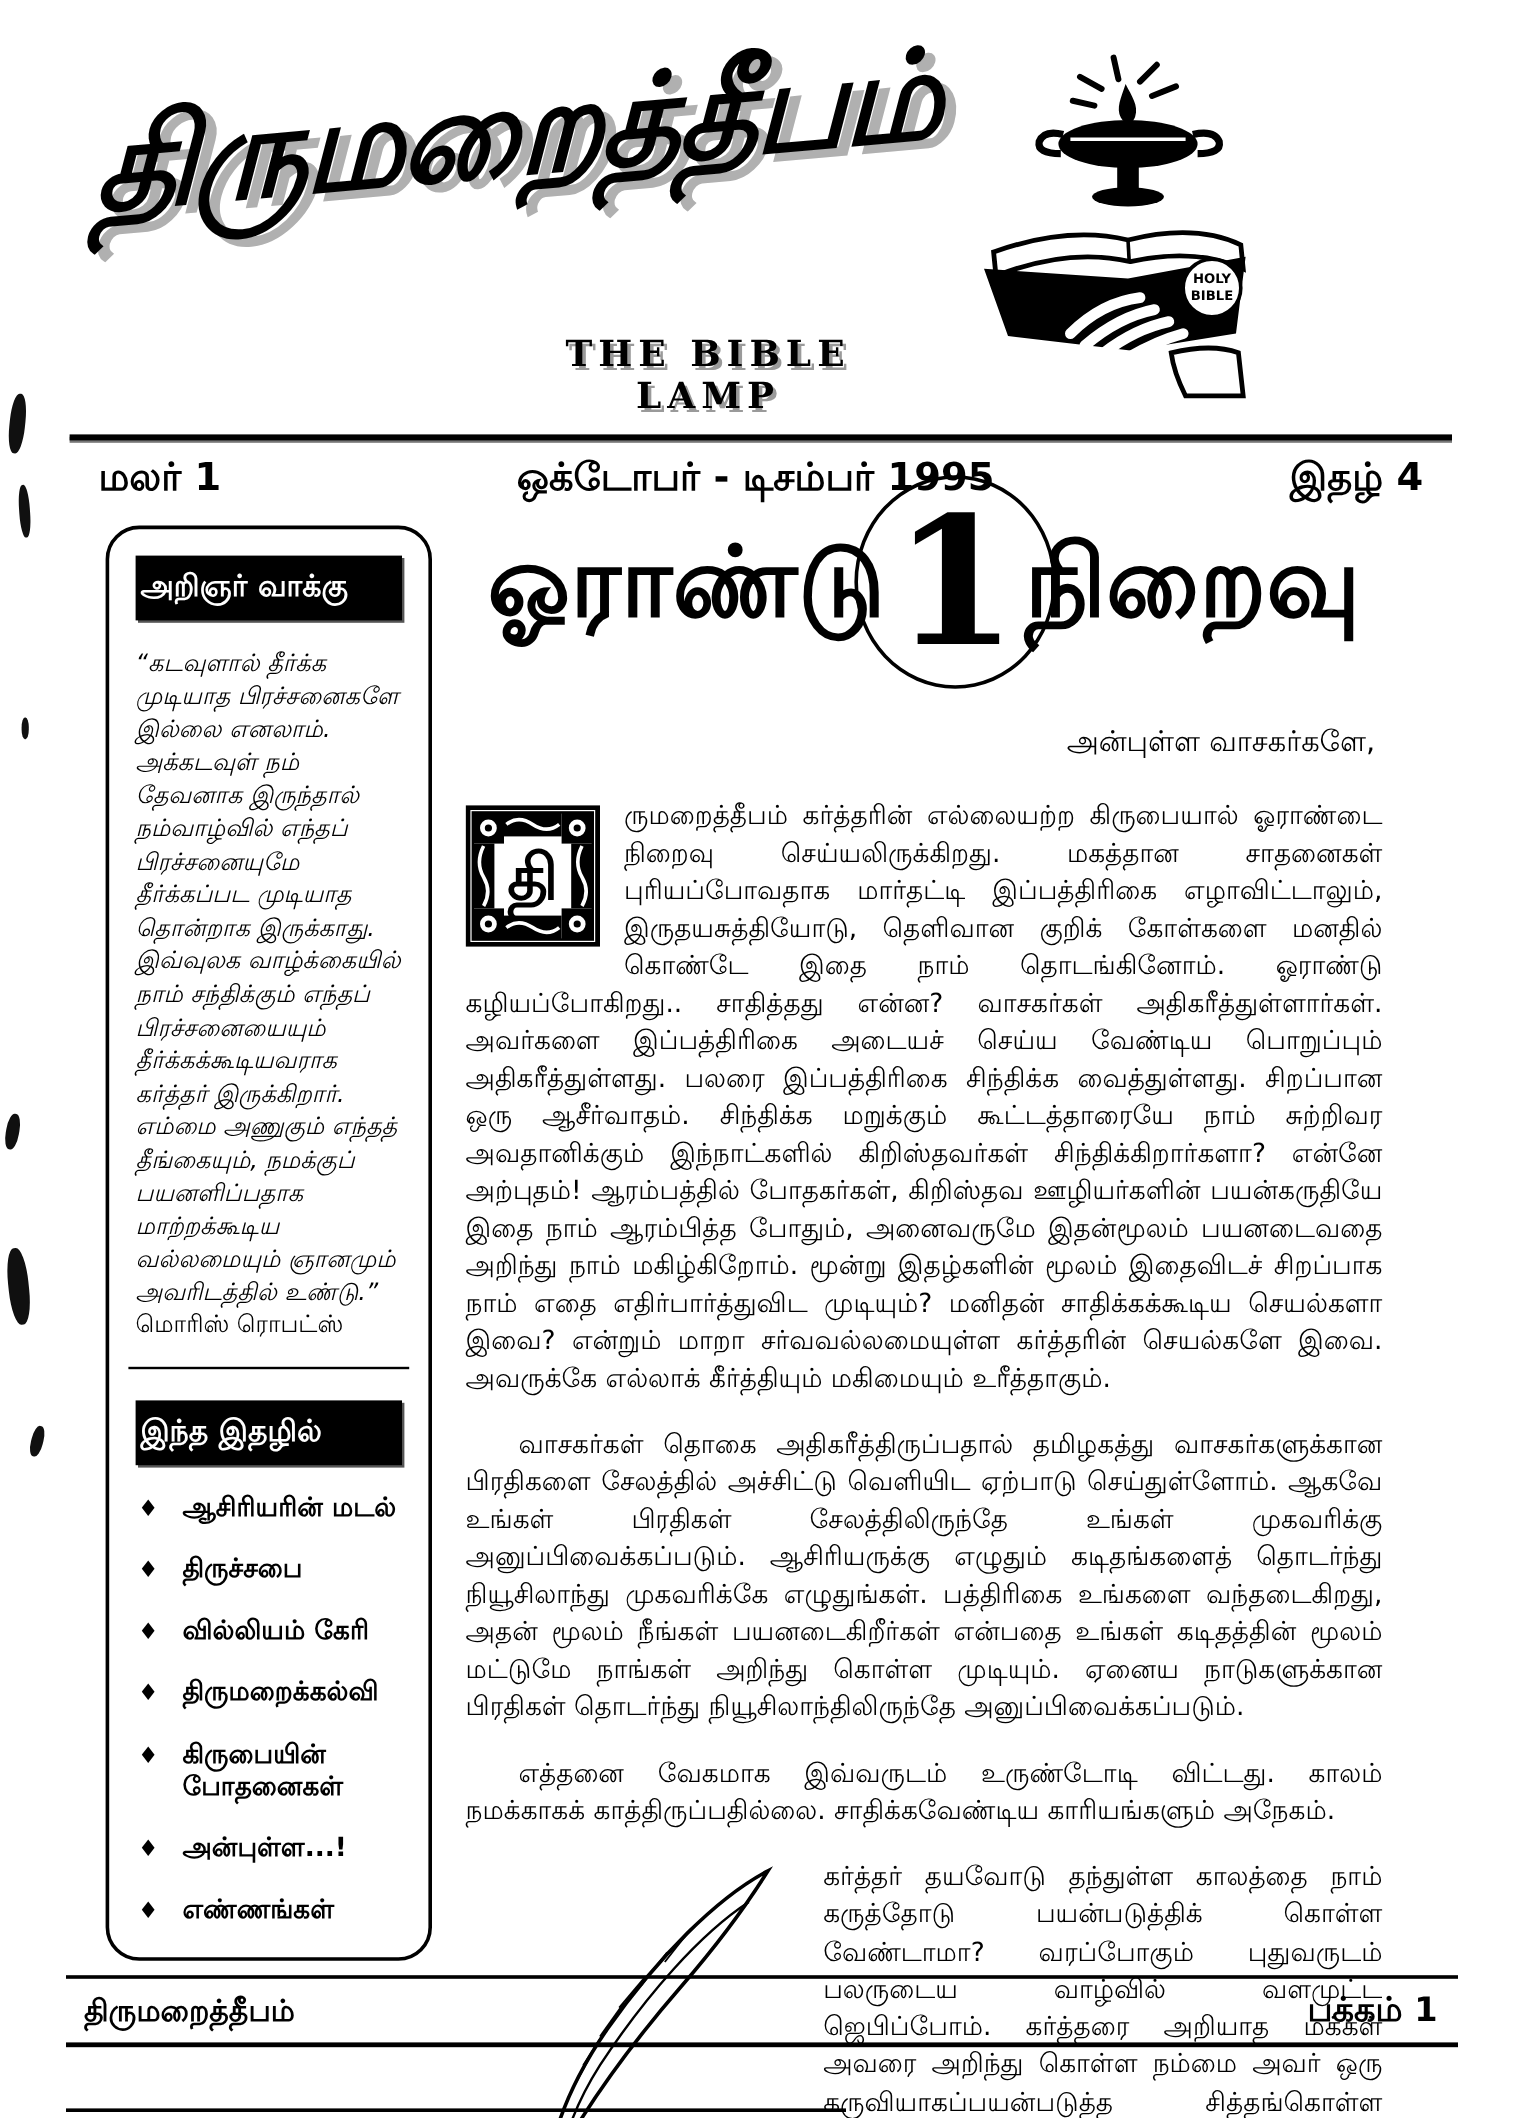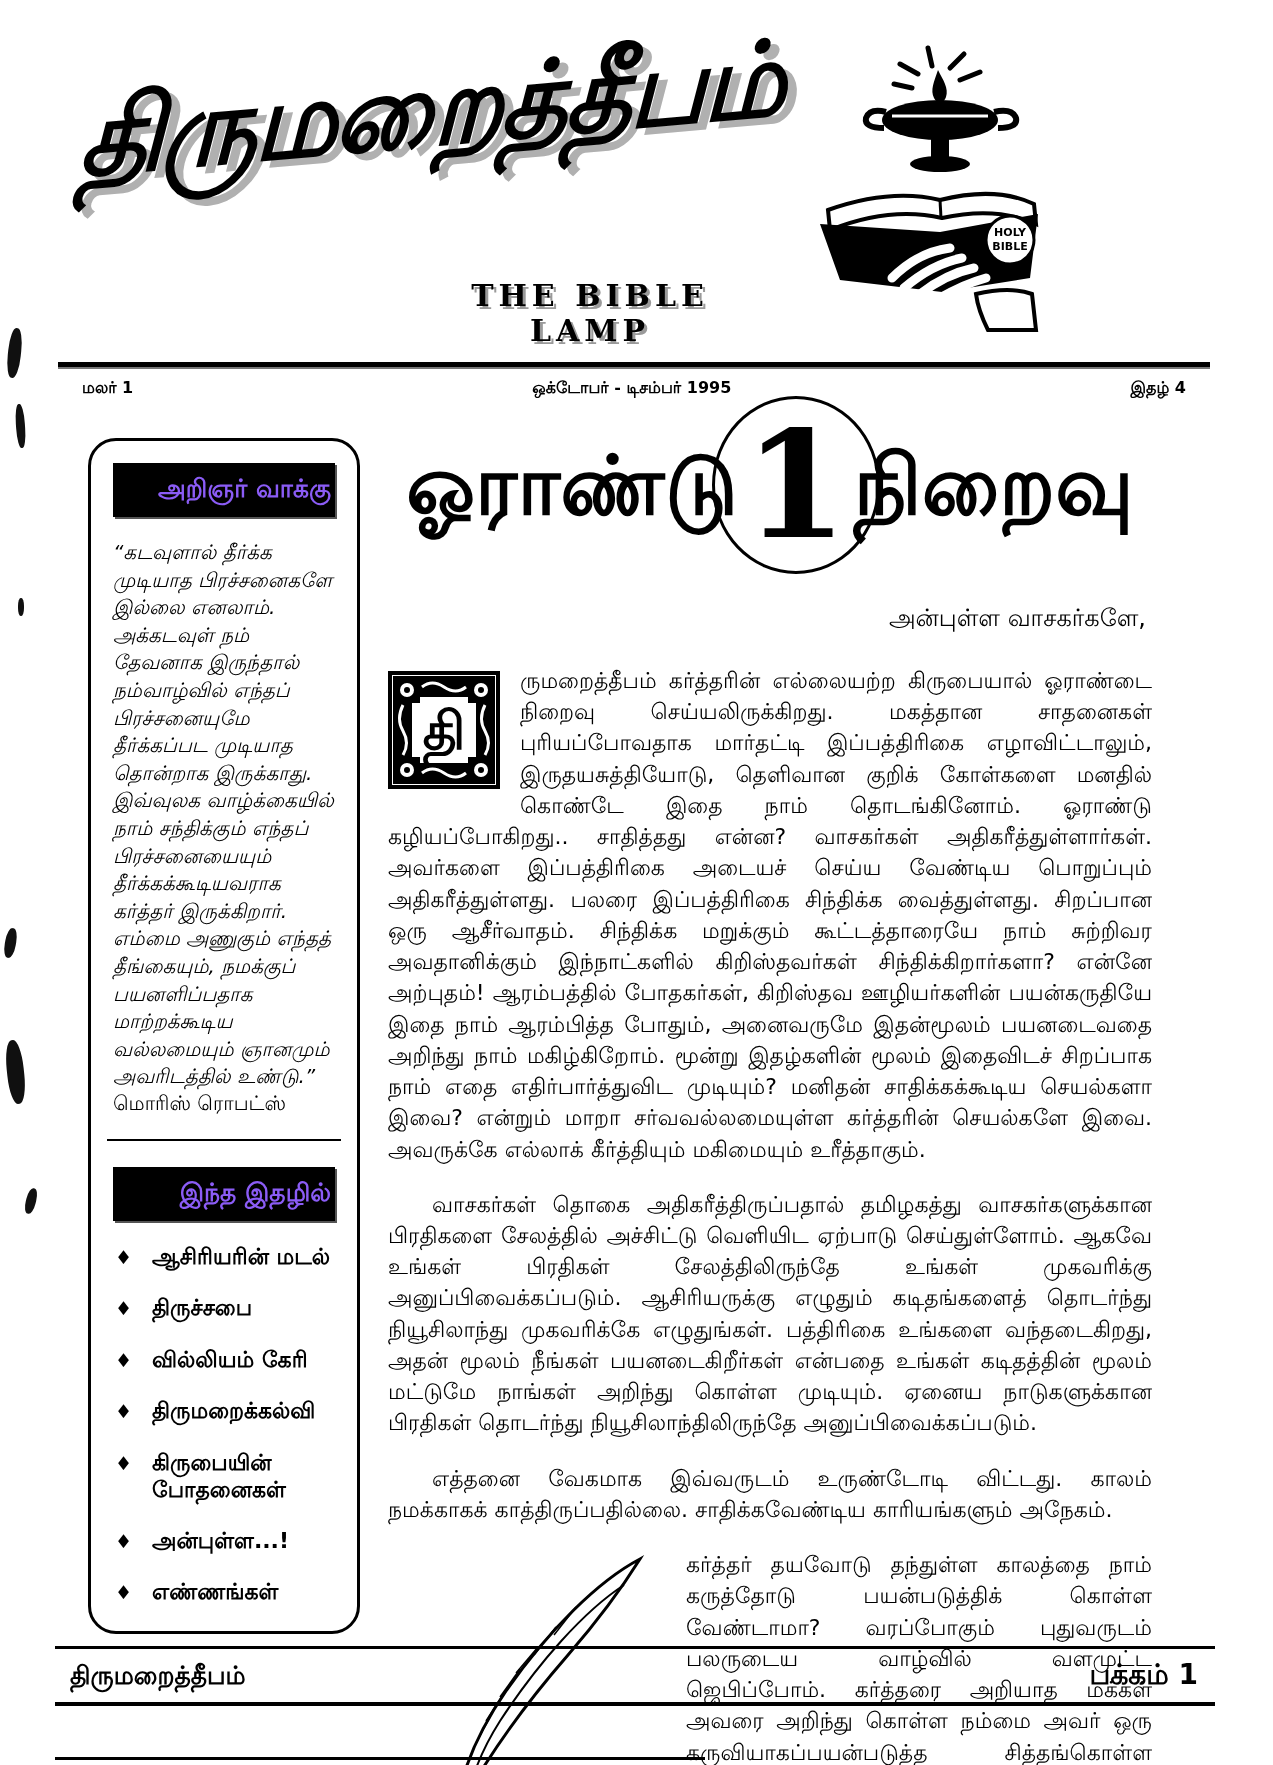--- a/index.html
+++ b/index.html
@@ -23,31 +23,31 @@
     font-family:"DejaVu Serif", serif; font-weight:bold; font-size:30px;
     letter-spacing:5px; text-shadow:3px 3px 0 #9a9a9a;
   }
   .bible-illustration { position:absolute; left:800px; top:42px; width:255px; height:290px; }
 
   
   .top-rule { position:absolute; left:58px; top:362px; width:1152px; height:5px; background:#000; box-shadow:0 2px 0 #777; }
   .issue-bar {
     position:absolute; left:58px; top:378px; width:1152px;
     display:flex; justify-content:space-between; align-items:baseline;
-    font-weight:bold; font-size:16px; padding:0 24px;
+    font-weight:bold; font-size:32px; padding:0 24px;
   }
 
   
   .sidebar {
     position:absolute; left:88px; top:438px; width:272px; height:1196px;
     border:3px solid #000; border-radius:28px; padding:22px 16px 16px;
     display:flex; flex-direction:column; overflow:hidden;
   }
   .box-header {
-    background:#000; color:#8b5cf6; text-align:right; font-weight:bold;
+    background:#000; color:#ffffff; text-align:left; font-weight:bold;
     font-size:25px; padding:11px 4px; margin:0 6px 22px;
     box-shadow:2px 2px 0 #555;
   }
   .sidebar-quote { font-style:italic; font-size:20px; line-height:1.38; margin:0 6px 0; }
   .sidebar-attribution { font-size:20px; margin:0 6px 20px; }
   .sidebar-divider { border:none; border-top:2px solid #000; margin:2px 0 26px; }
   .contents-list { list-style:none; font-weight:bold; font-size:22px; padding:0 0 0 8px; }
   .contents-list li { display:flex; gap:20px; margin-bottom:23px; line-height:1.25; }
   .contents-list .bullet { font-size:19px; line-height:1.5; }
 

